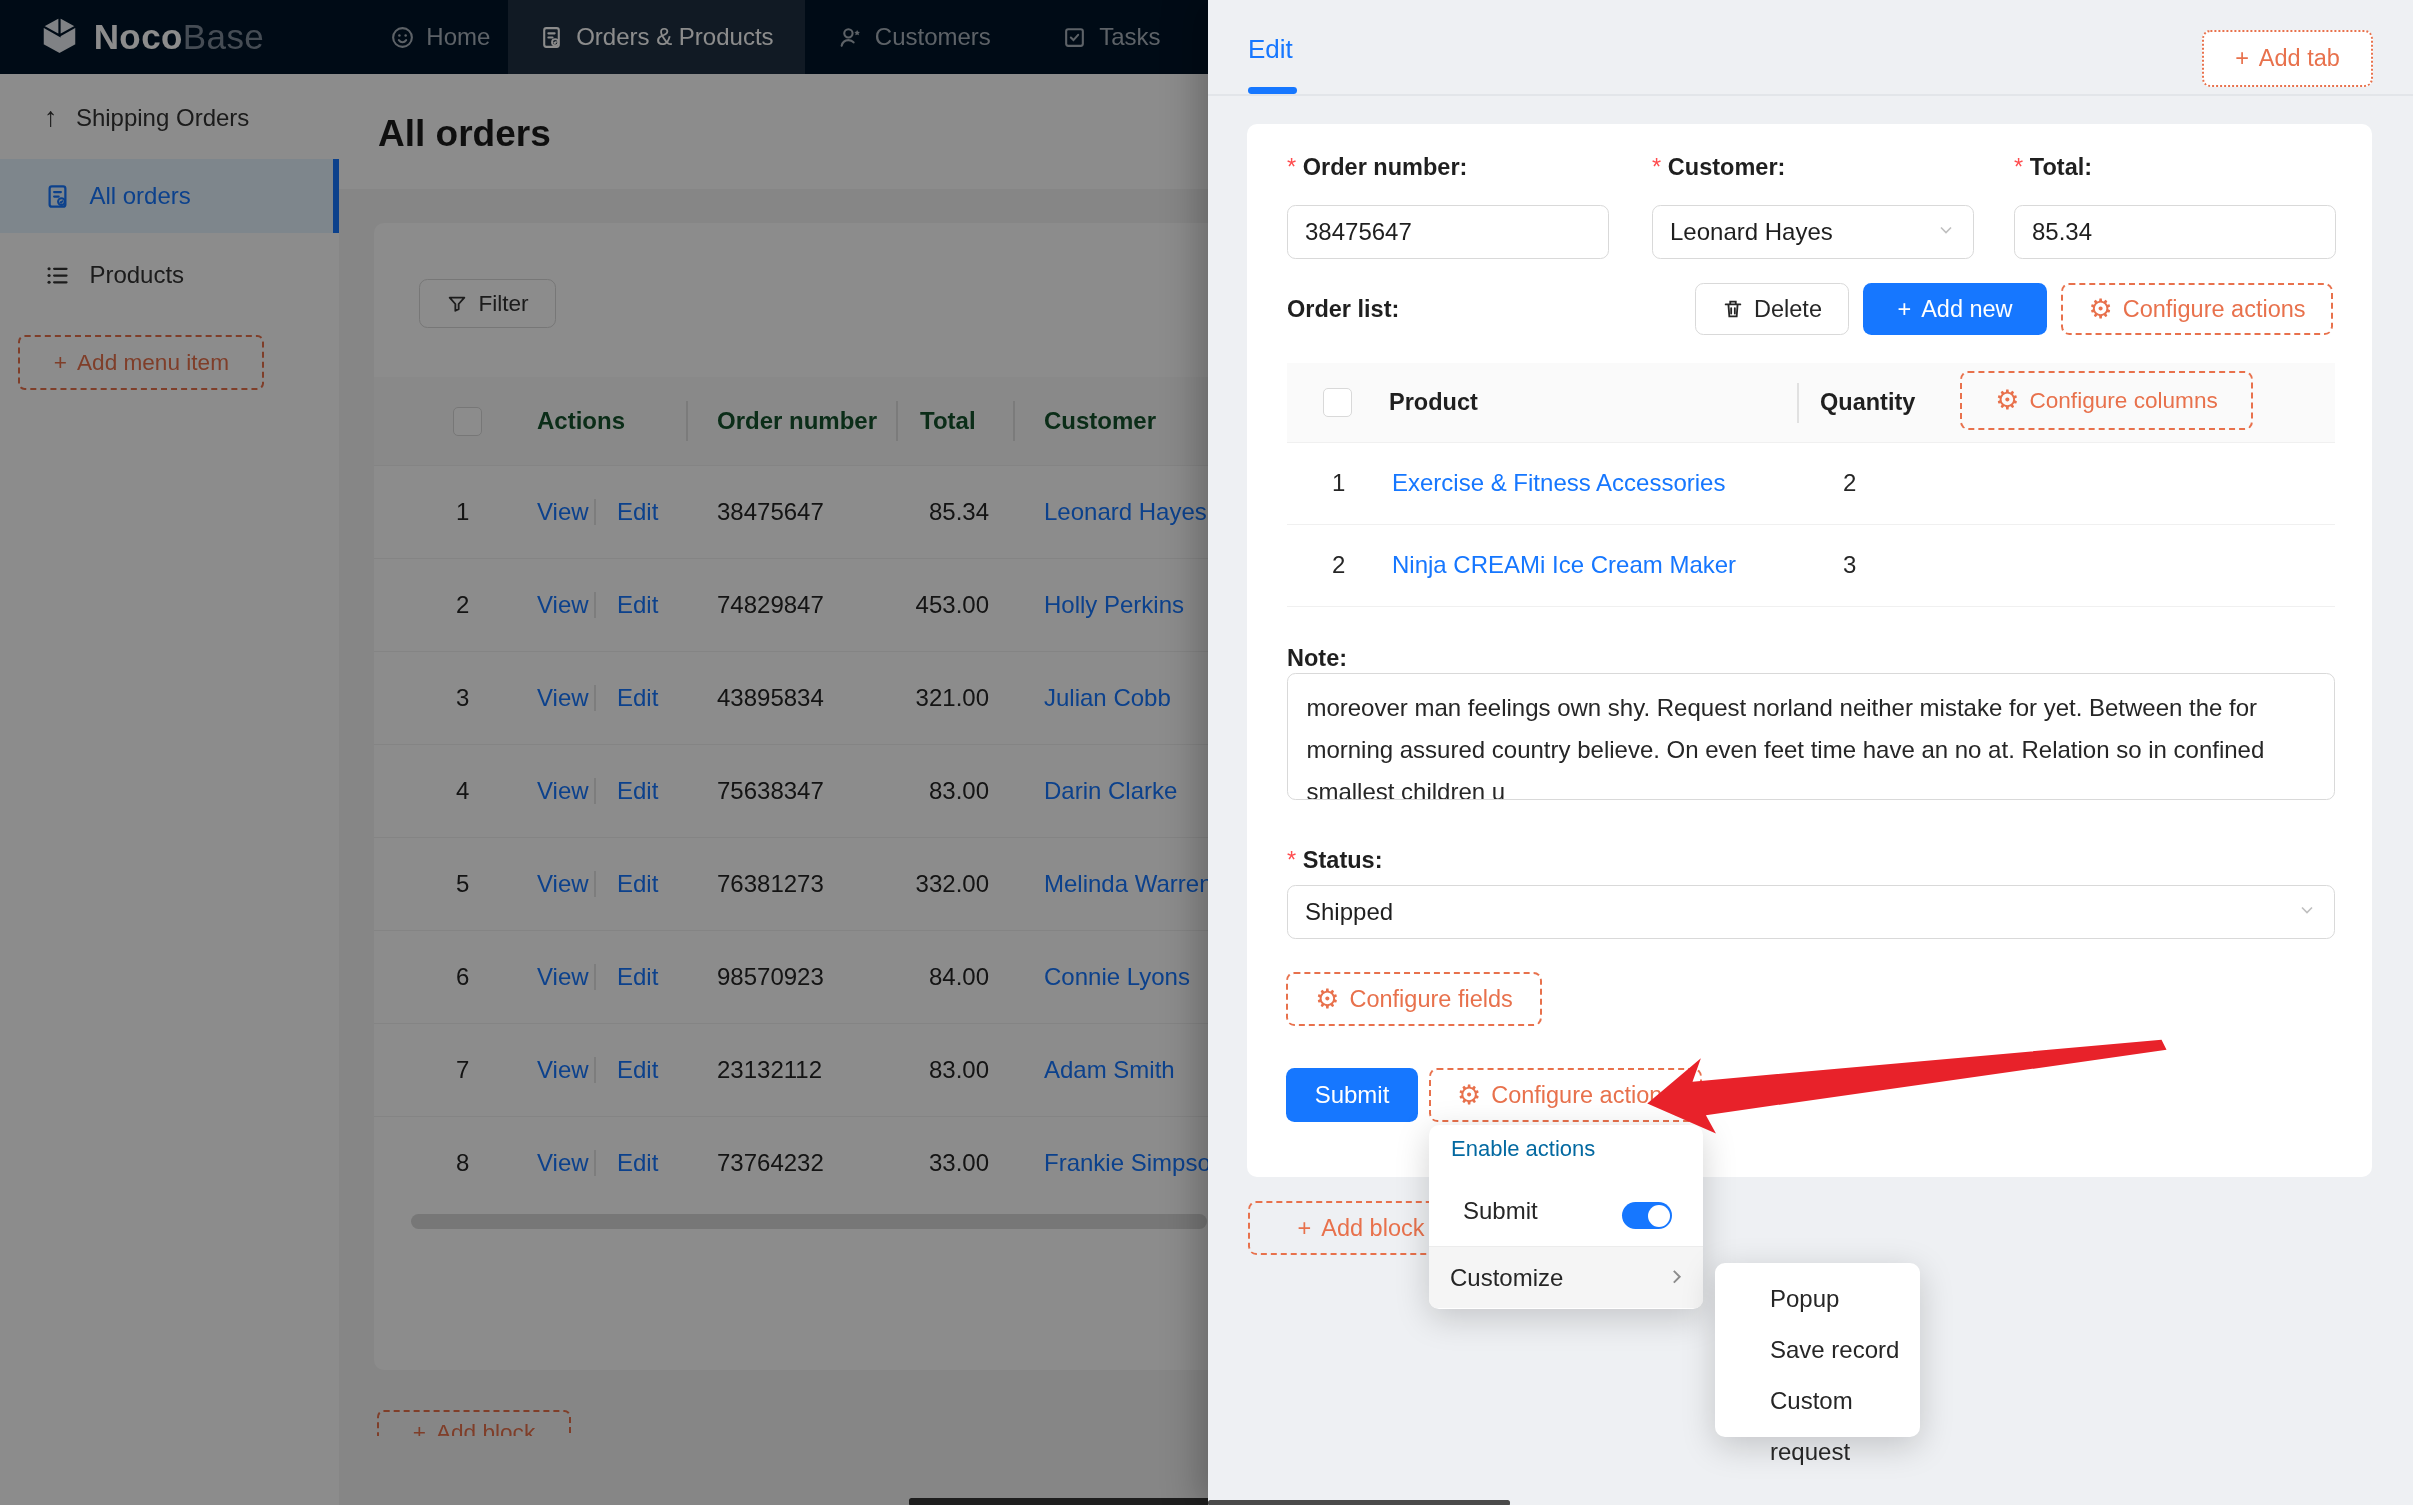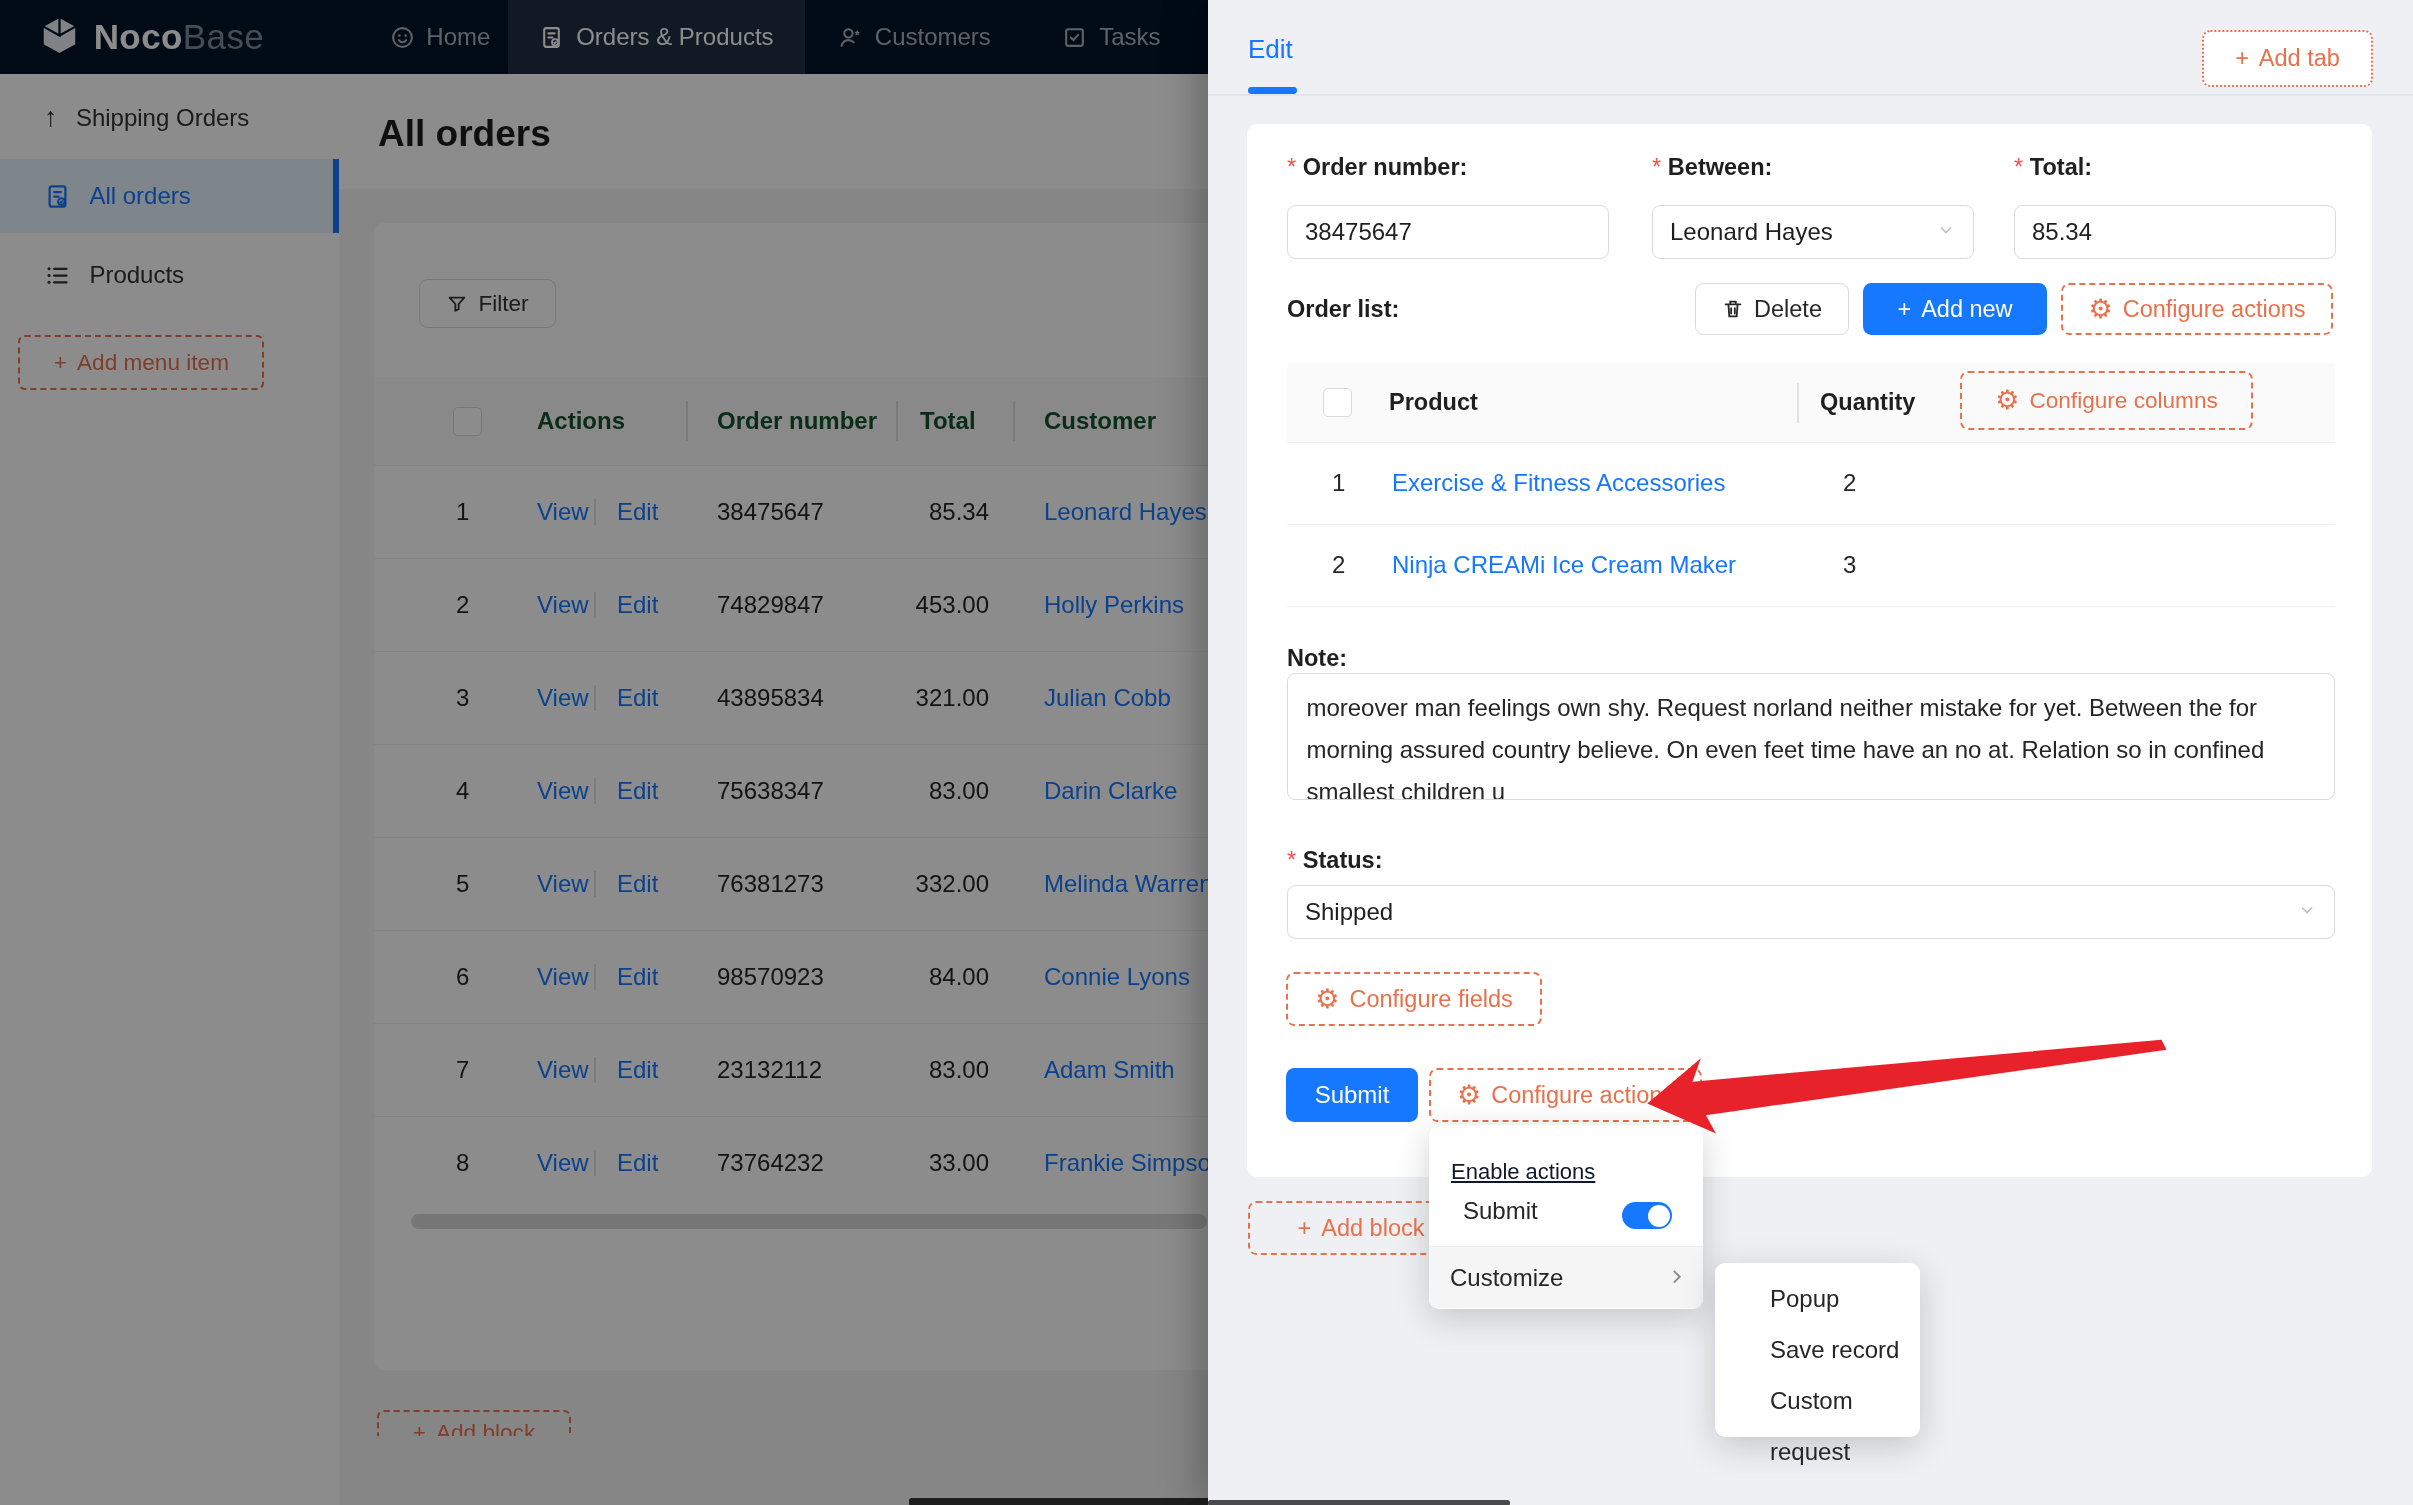--- a/index.html
+++ b/index.html
@@ -86,21 +86,21 @@
 
   .note-area{position:absolute;left:40px;top:549px;width:1048px;height:127px;background:#fff;
     border:1.7px solid #d9d9d9;border-radius:8.4px;box-sizing:border-box;padding:13.4px 18.4px;
     font-size:24px;line-height:42px;color:#262626;overflow:hidden;}
 
   .gear{font-size:27px;line-height:1;}
 
   
   .dropdown{position:absolute;left:1429px;top:1125px;width:274px;height:184px;background:#fff;border-radius:10px;
     box-shadow:0 8.4px 34px rgba(0,0,0,0.18);z-index:30;overflow:hidden;}
-  .dd-header{position:absolute;left:22px;top:34px;font-size:22px;color:#0f172a;text-decoration:underline;}
+  .dd-header{position:absolute;left:22px;top:11px;font-size:22px;color:#0369a1;}
   .dd-item-label{position:absolute;left:34px;top:72px;font-size:24px;color:#262626;}
   .toggle{position:absolute;left:193px;top:77px;width:50px;height:27px;border-radius:13.4px;background:#1677ff;}
   .toggle .knob{position:absolute;right:2.5px;top:2.5px;width:22px;height:22px;border-radius:11px;background:#fff;}
   .dd-divider{position:absolute;left:0;top:121px;width:274px;height:1.7px;background:#ececec;}
   .dd-customize{position:absolute;left:0;top:122px;width:274px;height:61px;background:#f5f5f5;}
   .dd-customize .lbl{position:absolute;left:21px;top:0;height:61px;line-height:61px;font-size:24px;color:#262626;}
   .dd-customize .chev{position:absolute;right:15px;top:18.4px;color:#8c8c8c;}
 
   .submenu{position:absolute;left:1715px;top:1263px;width:205px;height:174px;background:#fff;border-radius:10px;
     box-shadow:0 8.4px 34px rgba(0,0,0,0.18);z-index:31;padding-top:10px;box-sizing:border-box;padding-left:33px;}
@@ -304,21 +304,21 @@
     </div>
 
     <div class="drawer-card">
 
       <div class="flabel" style="left:40px;top:30px;">
         <span class="req">*</span>
         <span>Order number:</span>
       </div>
       <div class="flabel" style="left:405px;top:30px;">
         <span class="req">*</span>
-        <span>Between:</span>
+        <span>Customer:</span>
       </div>
       <div class="flabel" style="left:767px;top:30px;">
         <span class="req">*</span>
         <span>Total:</span>
       </div>
 
       <div class="inputbox" style="left:40px;top:81px;width:322px;">
         <span>38475647</span>
       </div>
       <div class="inputbox" style="left:405px;top:81px;width:322px;">

